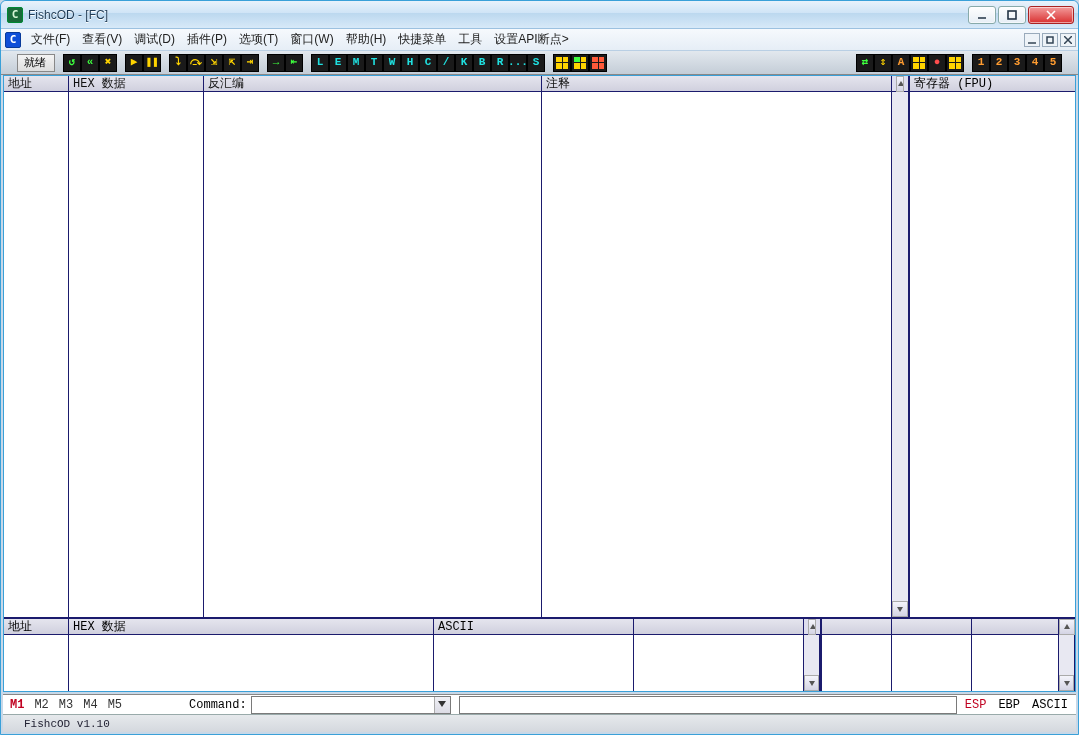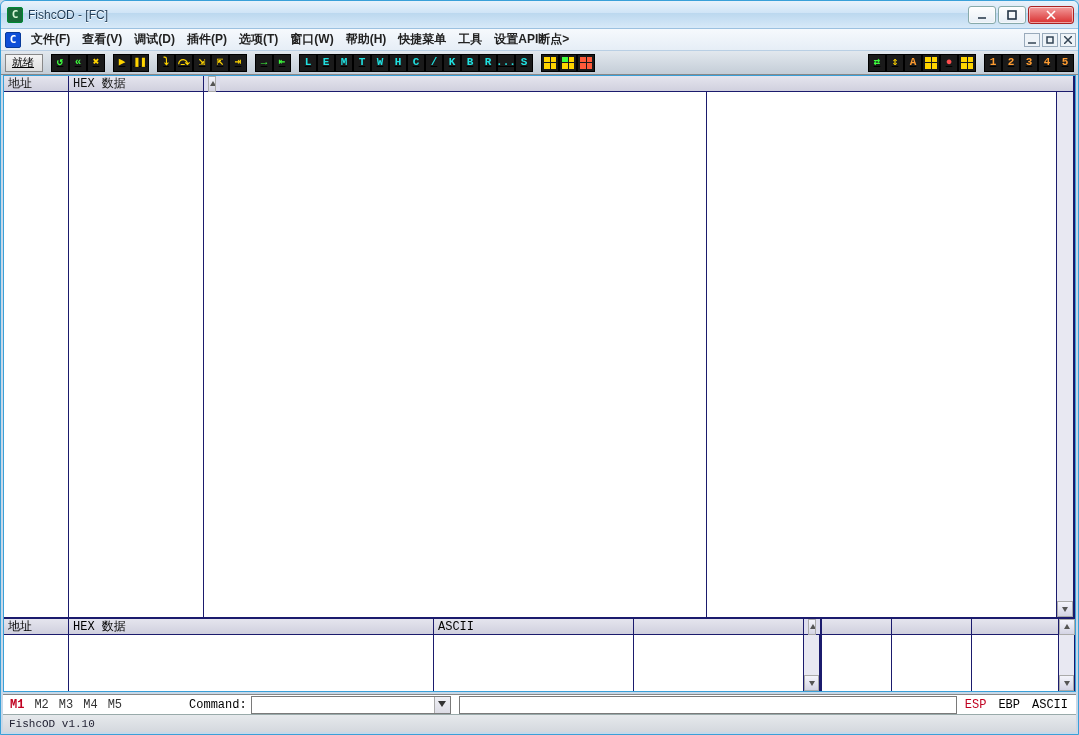--- a/index.html
+++ b/index.html
@@ -51,34 +51,34 @@
   display:flex; align-items:center; padding:0 2px;
   border-bottom:1px solid #b9cfe4;
   font-size:12px; color:#222;
 }
 .menubar .c-icon{
   width:16px;height:16px;margin:0 4px 0 2px;
   background:#0f4fd8;border:1px solid #083a9a;border-radius:2px;
   display:flex;align-items:center;justify-content:center;
   color:#fff;font:bold 11px/1 Consolas,monospace;
 }
-.menubar .item{ padding:2px 6px;font-weight:bold; }
+.menubar .item{ padding:2px 6px; }
 .menubar .spacer{flex:1}
 .mdibtn{
   width:16px;height:14px;margin-left:2px;
   border:1px solid #9ab; background:#eef3f8;
   display:flex;align-items:center;justify-content:center;
 }
 .mdibtn svg{width:8px;height:8px;stroke:#345;fill:none;stroke-width:1.5}
 
 
 .toolbar{
   height:24px; background: linear-gradient(#e2e8ee,#c4cdd7);
   border-bottom:1px solid #888;
-  display:flex; align-items:center; padding:0 4px; gap:2px;text-decoration:underline;
+  display:flex; align-items:center; padding:0 16px; gap:2px;
 }
 .ready-label{
   height:18px; padding:0 6px; background: linear-gradient(#f4f4f4,#dedede);
   border:1px solid #888; font-size:11px; display:flex; align-items:center;
   min-width:38px; font-family:"SimSun",monospace;
 }
 .tgroup{display:flex;gap:0}
 .tbtn{
   width:18px;height:18px;
   border:1px solid #000; background:#1a1a1a;
@@ -208,21 +208,21 @@
 .cmdbar .cmd-input{flex:1}
 .cmdbar .cmd-out{
   flex:1;height:18px;border:1px solid #7a7a7a;background:#fff;margin-left:4px;
 }
 .cmdbar .stklbl{padding:0 4px}
 .cmdbar .esp{color:#c00020;font-weight:normal}
 
 
 .statusbar{
   height:18px; background:linear-gradient(#e6e9ec,#d4d8de);
-  border-top:1px solid #9aa; padding:0 6px;
+  border-top:1px solid #9aa; padding:0 21px;
   font:11px/18px "Courier New",monospace; color:#223;
   margin:0 2px 2px 2px;
 }
 </style>
 </head>
 <body>
 
 <div class="titlebar">
   <div class="app-icon"></div>
   <div class="title">FishcOD  -  [FC]</div>
@@ -413,20 +413,22 @@
 </div>
 
 <div class="client">
 
   <div class="top-area">
 
     <div class="cpu-pane">
       <div class="cpu-header">
         <div class="col addr">地址</div>
         <div class="col hex">HEX 数据</div>
+        <div class="col dis">反汇编</div>
+        <div class="col cmt">注释</div>
         <div class="col sb">
           <div class="sbbtn">
               <svg>
                 <polygon points="4,1 7,6 1,6"></polygon>
               </svg>
             </div>
         </div>
       </div>
       <div class="cpu-body">
         <div class="col addr"></div>
@@ -437,20 +439,26 @@
           <div style="flex:1"></div>
           <div class="sbbtn">
               <svg>
                 <polygon points="1,2 7,2 4,7"></polygon>
               </svg>
             </div>
         </div>
       </div>
     </div>
 
+    <div class="reg-pane">
+      <div class="reg-header">
+        <span>寄存器 (FPU)</span>
+      </div>
+      <div class="reg-body"></div>
+    </div>
   </div>
 
   <div class="bottom-area">
 
     <div class="dump-pane">
       <div class="dump-header">
         <div class="col addr">地址</div>
         <div class="col hex">HEX 数据</div>
         <div class="col asc">ASCII</div>
         <div class="col blank"></div>

